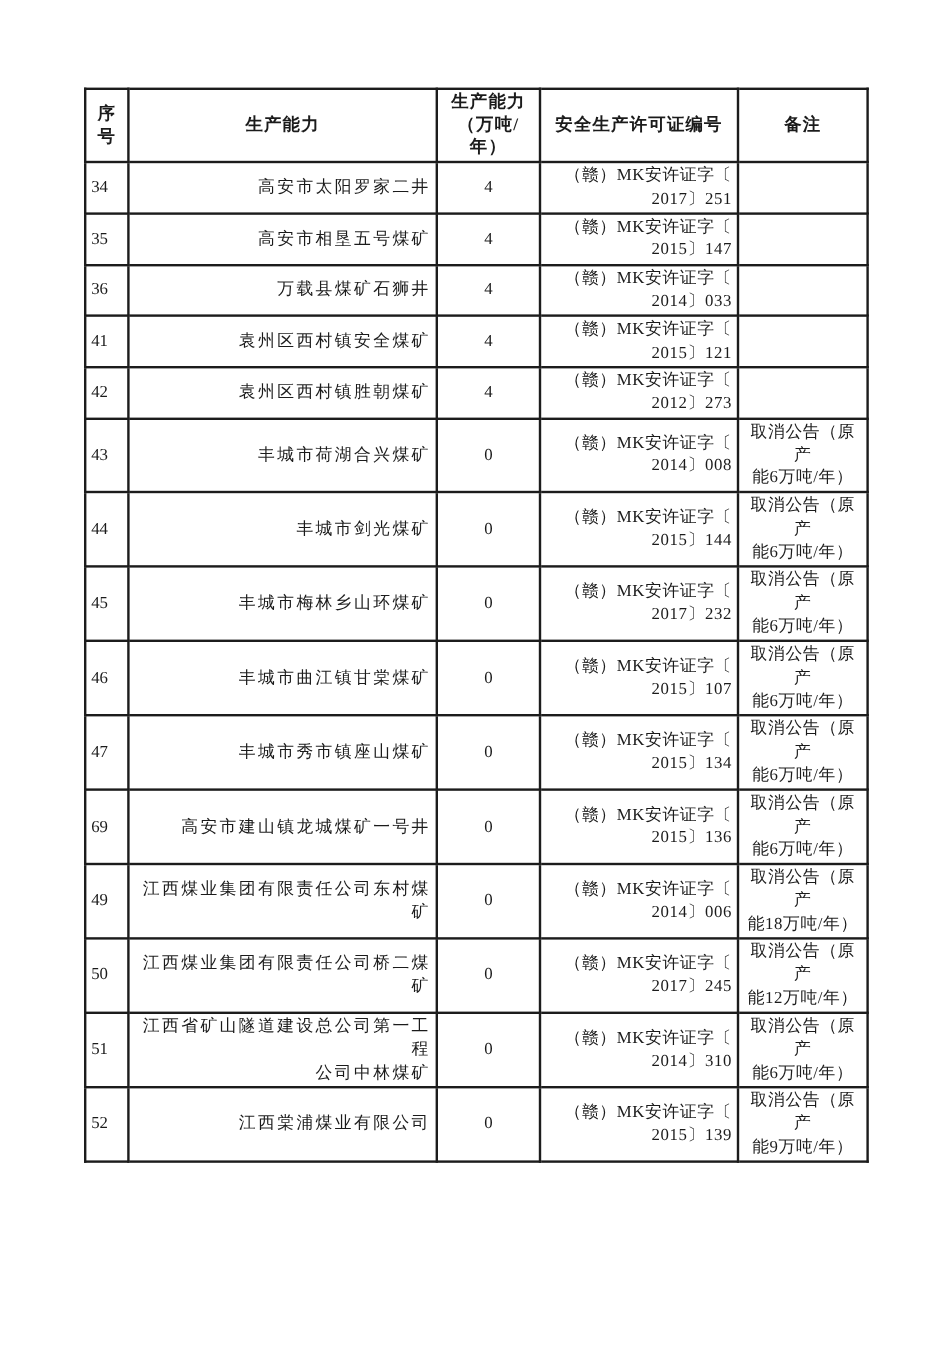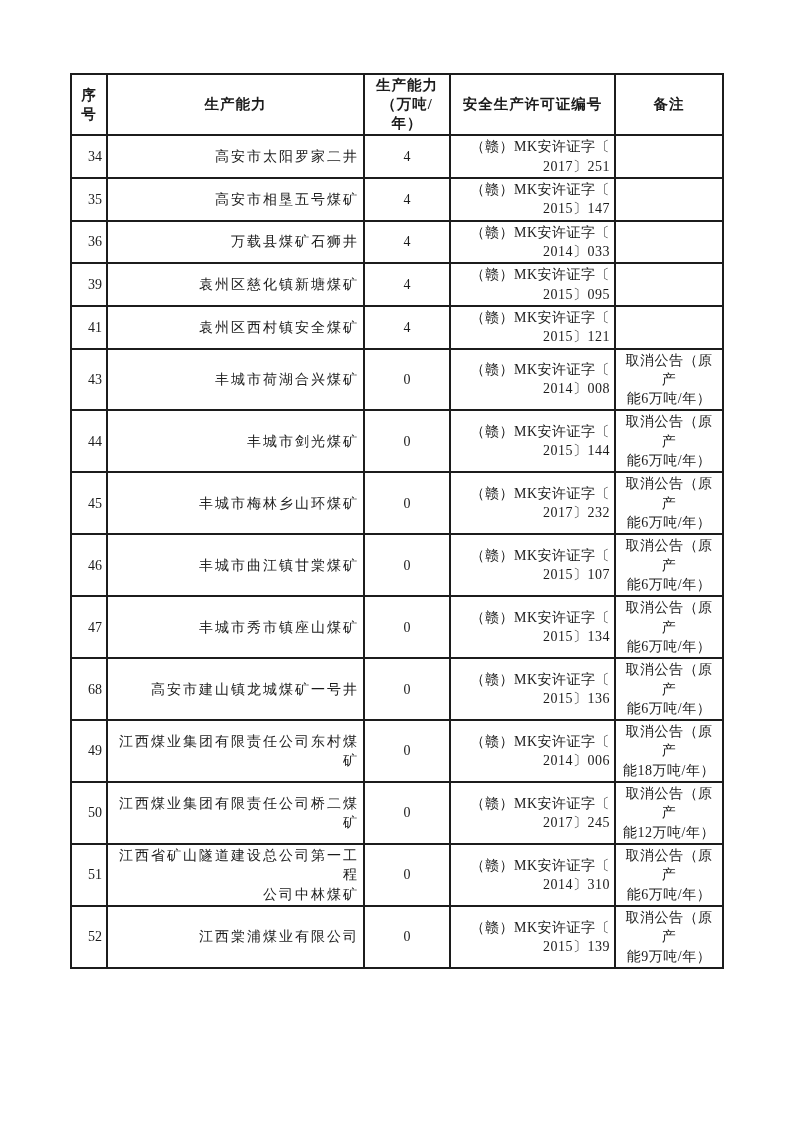--- a/index.html
+++ b/index.html
@@ -31,21 +31,21 @@
     white-space: pre-line;
     line-height: 1.32;
     letter-spacing: 1px;
   }
   .doc-table td {
     height: 36px;
     font-size: 14px;
     line-height: 1.38;
   }
   tr.tall td { height: 41px; }
-  .c-no { text-align: right; letter-spacing: 0; }
+  .c-no { text-align: left; letter-spacing: 0; }
   .c-name {
     text-align: right;
     padding-left: 7px;
     padding-right: 10px;
     white-space: pre-line;
     letter-spacing: 2px;
   }
   .c-capacity { text-align: center; }
   .c-license {
     text-align: right;
@@ -106,36 +106,36 @@
       </tr>
       <tr>
         <td class="c-no">36</td>
         <td class="c-name">万载县煤矿石狮井</td>
         <td class="c-capacity">4</td>
         <td class="c-license">（赣）MK安许证字〔
 2014〕033</td>
         <td class="c-remark"></td>
       </tr>
       <tr>
-        <td class="c-no">39</td>
-        <td class="c-name">袁州区慈化镇新塘煤矿</td>
-        <td class="c-capacity">4</td>
-        <td class="c-license">（赣）MK安许证字〔
-2015〕095</td>
-        <td class="c-remark"></td>
-      </tr>
-      <tr>
         <td class="c-no">41</td>
         <td class="c-name">袁州区西村镇安全煤矿</td>
         <td class="c-capacity">4</td>
         <td class="c-license">（赣）MK安许证字〔
 2015〕121</td>
         <td class="c-remark"></td>
       </tr>
       <tr>
+        <td class="c-no">42</td>
+        <td class="c-name">袁州区西村镇胜朝煤矿</td>
+        <td class="c-capacity">4</td>
+        <td class="c-license">（赣）MK安许证字〔
+2012〕273</td>
+        <td class="c-remark"></td>
+      </tr>
+      <tr>
         <td class="c-no">43</td>
         <td class="c-name">丰城市荷湖合兴煤矿</td>
         <td class="c-capacity">0</td>
         <td class="c-license">（赣）MK安许证字〔
 2014〕008</td>
         <td class="c-remark">取消公告（原产
 能6万吨/年）</td>
       </tr>
       <tr>
         <td class="c-no">44</td>
@@ -167,21 +167,21 @@
       <tr>
         <td class="c-no">47</td>
         <td class="c-name">丰城市秀市镇座山煤矿</td>
         <td class="c-capacity">0</td>
         <td class="c-license">（赣）MK安许证字〔
 2015〕134</td>
         <td class="c-remark">取消公告（原产
 能6万吨/年）</td>
       </tr>
       <tr>
-        <td class="c-no">68</td>
+        <td class="c-no">69</td>
         <td class="c-name">高安市建山镇龙城煤矿一号井</td>
         <td class="c-capacity">0</td>
         <td class="c-license">（赣）MK安许证字〔
 2015〕136</td>
         <td class="c-remark">取消公告（原产
 能6万吨/年）</td>
       </tr>
       <tr>
         <td class="c-no">49</td>
         <td class="c-name">江西煤业集团有限责任公司东村煤矿</td>

